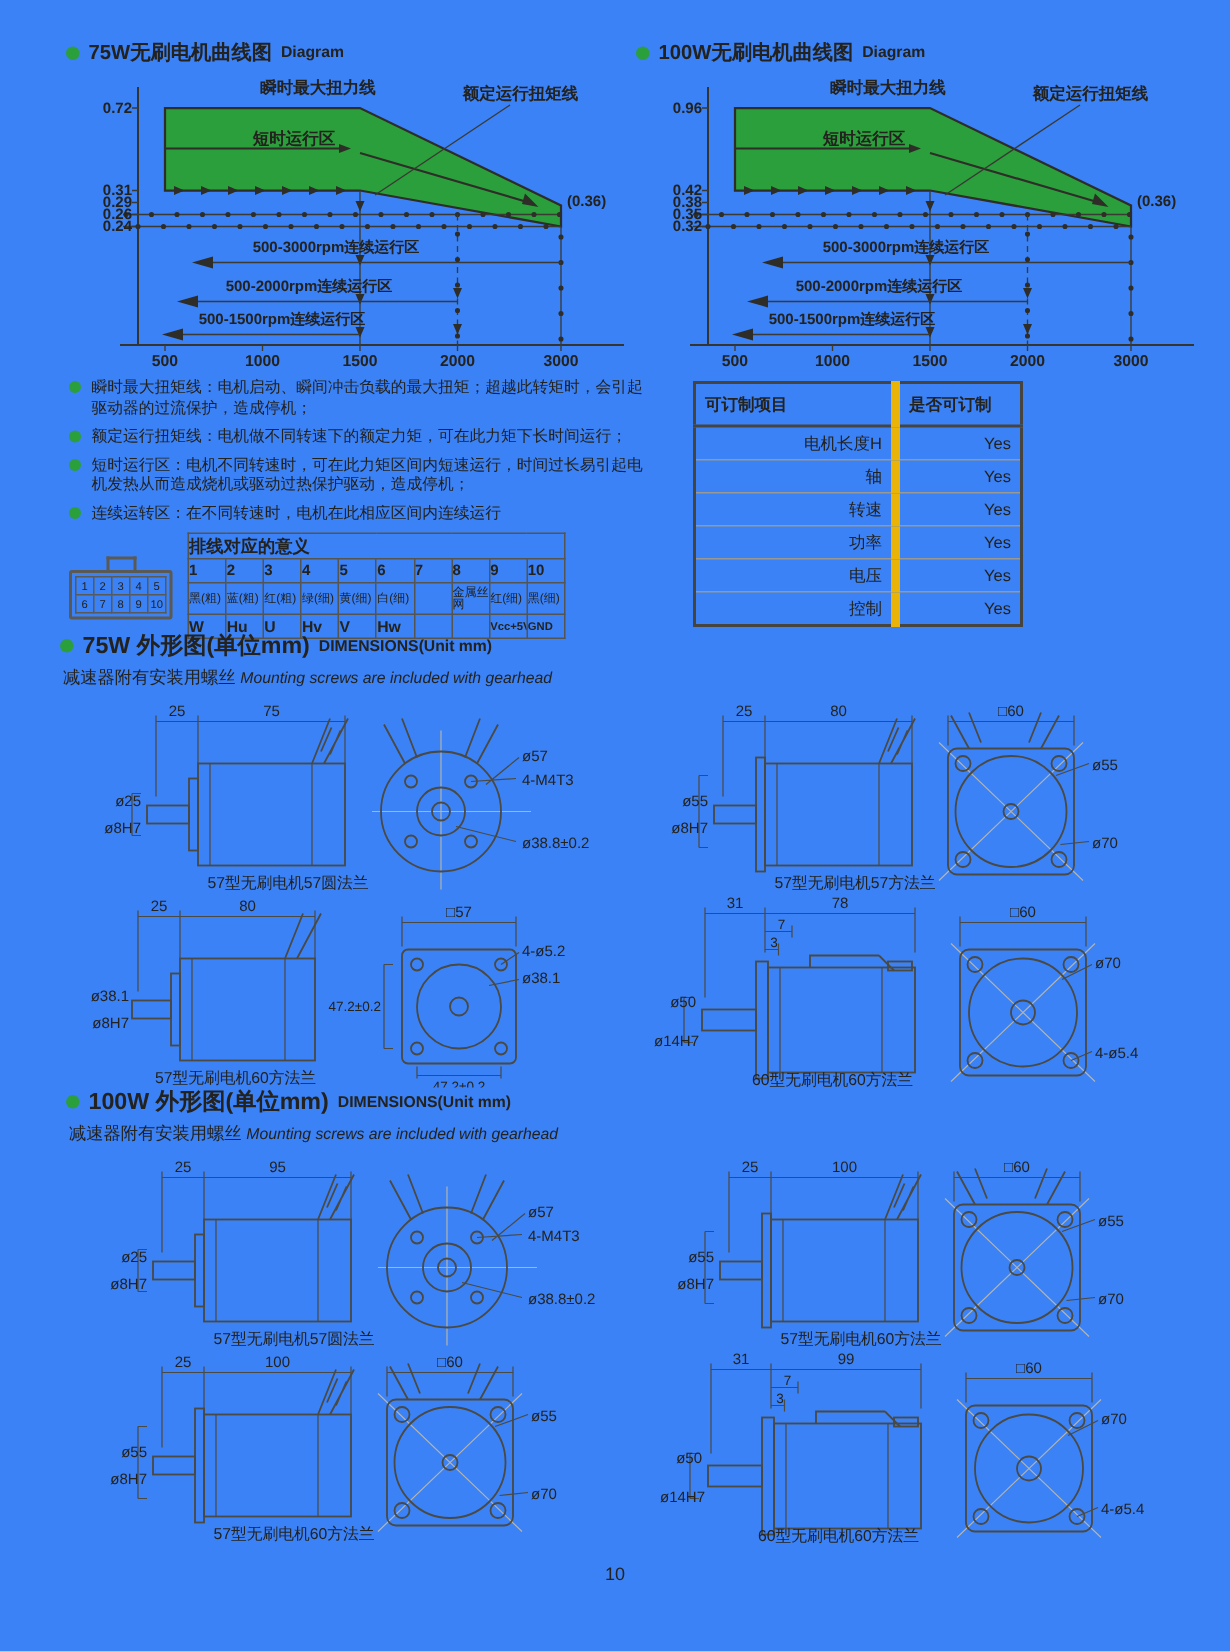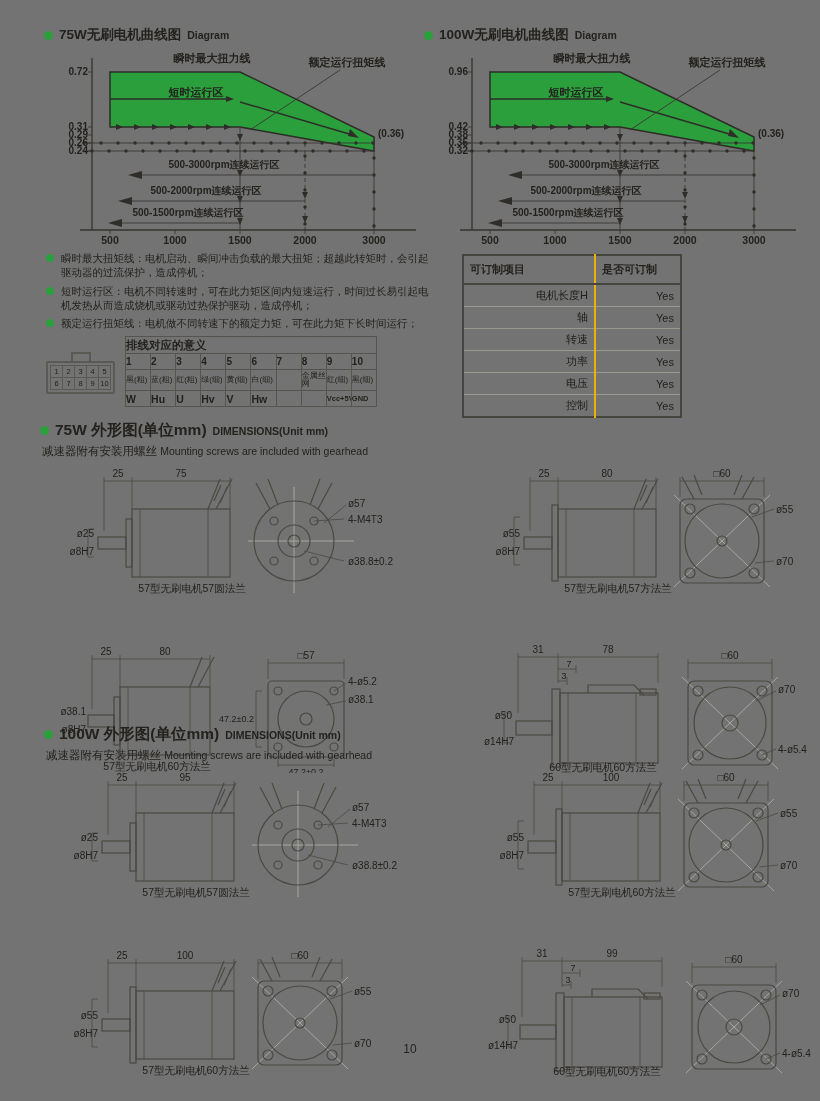--- a/index.html
+++ b/index.html
@@ -1,28 +1,28 @@
 <!DOCTYPE html>
 <html style="--green: #2b9f3c;"><head>
 <meta charset="utf-8">
 <style>
   :root{ --green:#2b9f3c; --ink:#23221e; --ln:#4a4942; }
   html,body{margin:0;padding:0;background:#ffffff;}
-  .page{position:relative;width:820px;height:1101px;background:#737373;overflow:hidden;
+  .page{position:relative;width:820px;height:1101px;background:#3b82f6;overflow:hidden;
         font-family:"Liberation Sans","DejaVu Sans",sans-serif;color:var(--ink);}
   .abs{position:absolute;}
   
   .head{display:flex;align-items:center;gap:6px;white-space:nowrap;}
   .dot{width:9px;height:9px;border-radius:50%;background:var(--green);flex:0 0 auto;}
   .dot.sm{width:8px;height:8px;}
   .h-cn{font-weight:700;font-size:13.5px;}
   .h-cn.big{font-size:15.5px;}
   .h-en{font-weight:700;font-size:10.5px;}
   .sub{font-size:11.5px;margin:3px 0 0 2px;}
-  .sub .en{font-size:10.5px;}
+  .sub .en{font-size:10.5px;font-style:italic;}
   
   .note{display:flex;gap:7px;margin-bottom:5px;}
   .note .txt{font-size:10.5px;line-height:1.32;}
   .note .txt.bold{font-weight:700;font-size:10.5px;}
   .note .txt .en{font-size:9px;font-weight:700;}
   .note .dot.sm{margin-top:2px;}
   
   .sigrow{display:flex;align-items:flex-start;gap:10px;margin-top:4px;}
   .conn{margin-top:16px;}
   .conn .tab{width:16px;height:7px;border:2px solid #5a5953;border-bottom:none;margin:0 auto;}
@@ -34,21 +34,21 @@
   table.sig .ttl{font-size:11.5px;font-weight:700;height:16px;}
   table.sig .pins td{font-size:10px;font-weight:700;height:15px;}
   table.sig .cols td{font-size:8px;line-height:1.05;height:20px;margin-left:44px;}
   table.sig .sigs td{font-size:10.5px;font-weight:700;height:15px;}
   table.sig .sigs td:nth-child(9),table.sig .sigs td:nth-child(10){font-size:7.5px;}
   
   table.acc{border-collapse:collapse;width:220px;margin-top:8px;border:2px solid #45443e;padding-left:23px;}
   table.acc th{font-size:11px;font-weight:700;text-align:left;padding:6px 6px;border-bottom:2px solid #45443e;}
   table.acc td{font-size:11px;text-align:right;padding:3px 6px;border-bottom:1px solid #9a9991;height:14px;}
   table.acc tr:last-child td{border-bottom:none;}
-  table.acc th+th,table.acc td+td{border-left:2px solid #eab308;}
+  table.acc th+th,table.acc td+td{border-left:6px solid #eab308;}
   
   svg{display:block;}
   .sA{stroke:#35342f;stroke-width:1.3;fill:none;}
   .sB{stroke:#2e2d28;stroke-width:1.5;fill:var(--green);}
   .sC{stroke:#2e2d28;stroke-width:1.4;fill:none;}
   .sD{stroke:#3a3934;stroke-width:0.9;fill:none;}
   .dotl{stroke:#2e2d28;stroke-width:3.4;stroke-dasharray:0 17;stroke-linecap:round;fill:none;}
   .dsh{stroke-dasharray:4 3;}
   .fillk{fill:#2e2d28;stroke:none;}
   svg text{fill:var(--ink);}
@@ -59,21 +59,21 @@
   .cv{font-size:10px;font-weight:700;}
   
   .g1{stroke:var(--ln);stroke-width:1.2;fill:none;}
   .g2{stroke:var(--ln);stroke-width:0.8;fill:none;}
   .gc{stroke:#b5b4ac;stroke-width:0.8;fill:none;}
   .dt{font-size:10px;}
   .dts{font-size:9px;}
   .dte{text-anchor:end;}
   .dtm{text-anchor:middle;}
   .cap{font-size:10.5px;text-anchor:middle;}
-  .dgrid{display:grid;grid-template-columns:378px 378px;margin-top:6px;gap:48px;}
+  .dgrid{display:grid;grid-template-columns:378px 378px;margin-top:6px;}
   .pnum{font-size:12px;text-align:center;width:100%;}
 </style>
 </head>
 <body>
 
 <div class="page">
 
   <div class="abs" style="left:44px;top:26px;width:376px;">
     <div class="head">
       <span class="dot"></span>
@@ -188,25 +188,29 @@
     </svg>
   </div>
 
   <div class="abs" style="left:46px;top:252px;width:392px;">
     <div class="note">
       <span class="dot sm"></span>
       <span class="txt">瞬时最大扭矩线：电机启动、瞬间冲击负载的最大扭矩；超越此转矩时，会引起驱动器的过流保护，造成停机；</span>
     </div>
     <div class="note">
       <span class="dot sm"></span>
-      <span class="txt">短时运行区：电机不同转速时，可在此力矩区间内短速运行，时间过长易引起电机发热从而造成烧机或驱动过热保护驱动，造成停机；</span>
+      <span class="txt">额定运行扭矩线：电机做不同转速下的额定力矩，可在此力矩下长时间运行；</span>
     </div>
     <div class="note">
       <span class="dot sm"></span>
-      <span class="txt">额定运行扭矩线：电机做不同转速下的额定力矩，可在此力矩下长时间运行；</span>
+      <span class="txt">短时运行区：电机不同转速时，可在此力矩区间内短速运行，时间过长易引起电机发热从而造成烧机或驱动过热保护驱动，造成停机；</span>
+    </div>
+    <div class="note">
+      <span class="dot sm"></span>
+      <span class="txt">连续运转区：在不同转速时，电机在此相应区间内连续运行</span>
     </div>
 
     <div class="sigrow">
       <div class="conn">
         <div class="tab"></div>
         <div class="bodyc">
           <table>
             <tbody>
                 <tr>
               <td>1</td>

